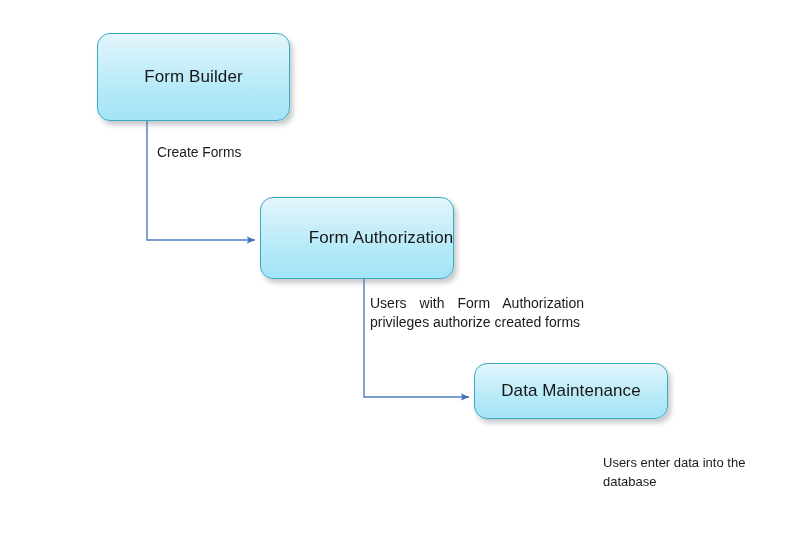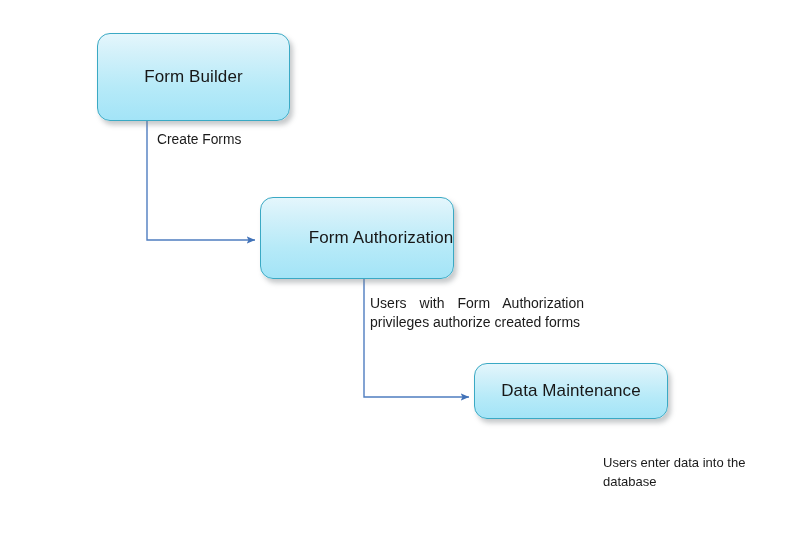--- a/index.html
+++ b/index.html
@@ -65,21 +65,21 @@
     height: 56px;
   }
   .edge-label {
     position: absolute;
     color: #1a1a1a;
     font-size: 13.5px;
     white-space: pre-line;
   }
   #label-create-forms {
     left: 157px;
-    top: 131px;
+    top: 144px;
     font-size: 13.8px;
     line-height: 1.25;
   }
   #label-authorize {
     left: 370px;
     top: 294px;
     width: 214px;
     font-size: 14px;
     line-height: 1.34;
     text-align: justify;

